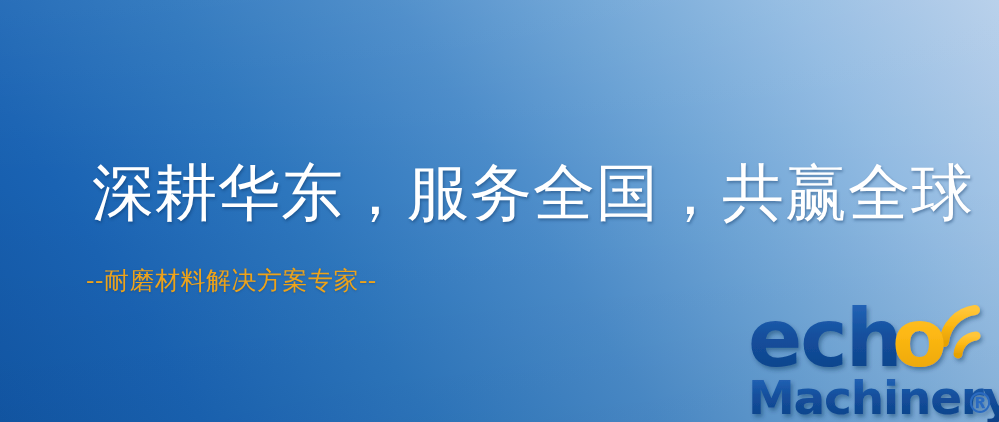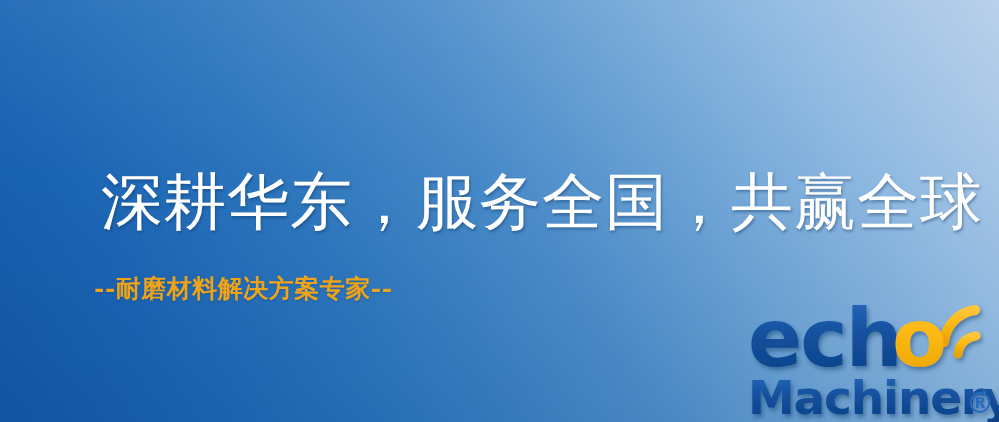--- a/index.html
+++ b/index.html
@@ -32,41 +32,41 @@
     position: absolute;
     inset: 0;
     background: linear-gradient(180deg, rgba(255,255,255,0.045) 0%, rgba(255,255,255,0) 42%, rgba(0,0,0,0.035) 100%);
     pointer-events: none;
   }
 
   .headline {
     position: absolute;
     left: 84px;
     top: 152px;
-    margin: 17px;
+    margin: 8px;
     font-family: "DejaVu Serif", "Liberation Serif", serif;
     font-size: 62px;
     line-height: 1.06;
     font-weight: 400;
     color: #ffffff;
     letter-spacing: 1px;
     white-space: nowrap;
     text-shadow: 1px 2px 3px rgba(10, 48, 92, 0.42);
     z-index: 3;
   }
 
   .subtitle {
     position: absolute;
     left: 86px;
     top: 266px;
-    margin: 8px;
+    margin: 0;
     font-family: "DejaVu Serif", "Liberation Serif", serif;
     font-size: 25px;
     line-height: 1.2;
-    font-weight: 700;
+    font-weight: 400;
     color: #eda31a;
     letter-spacing: 0.5px;
     white-space: nowrap;
     text-shadow: 0px 1px 2px rgba(20, 60, 110, 0.35);
     z-index: 3;
   }
 
   
   .logo {
     position: absolute;

